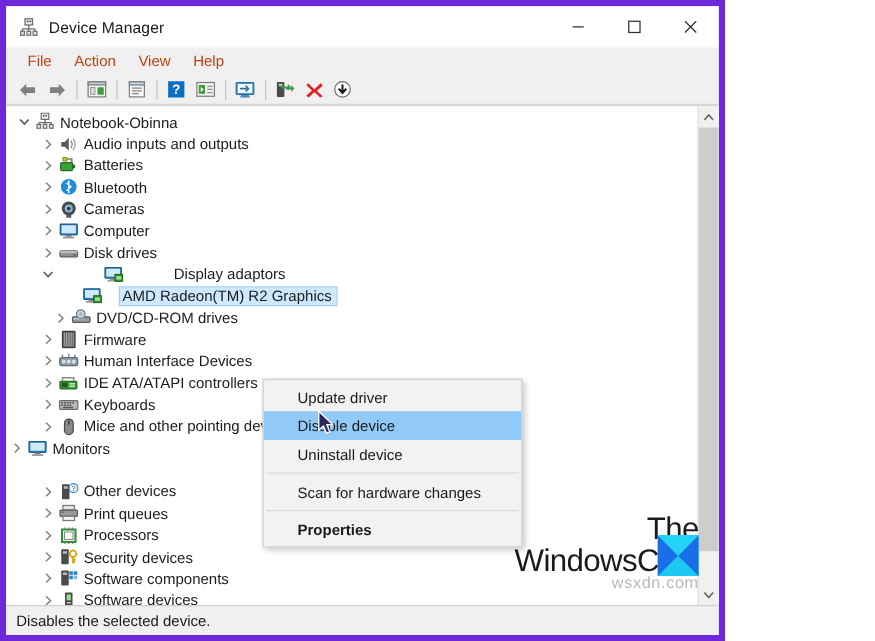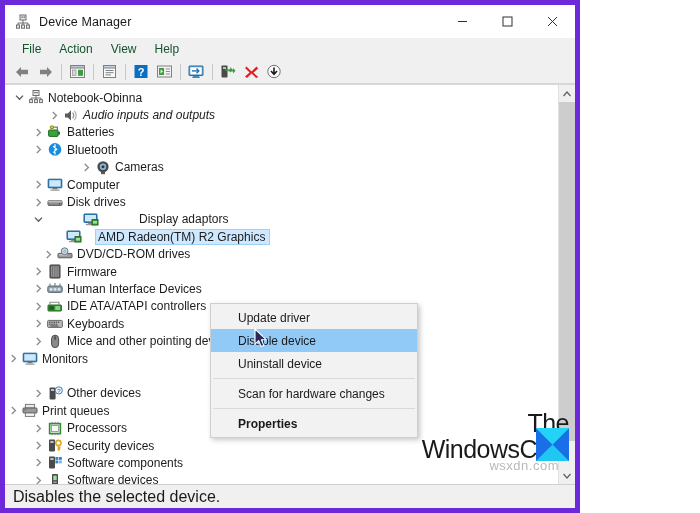--- a/index.html
+++ b/index.html
@@ -55,21 +55,21 @@
     height: 22px;
     background: #f0f0f0;
     display: flex;
     align-items: center;
     padding-left: 8px;
     flex: none;
     border-bottom: 1px solid #f0f0f0;
   }
   .menuitem {
     font-size: 12px;
-    color: #14532d;
+    color: #c2410c;
     padding: 2px 9px;
   }
 
   
   .toolbar {
     height: 24px;
     background: #f0f0f0;
     display: flex;
     align-items: center;
     padding-left: 6px;
@@ -157,21 +157,21 @@
   }
 
   
   .statusbar {
     height: 24px;
     background: #f0f0f0;
     border-top: 1px solid #d0d0d0;
     display: flex;
     align-items: center;
     padding-left: 8px;
-    font-size: 16px;
+    font-size: 12px;
     color: #1a1a1a;
     flex: none;
   }
 
   
   .ctxmenu {
     position: absolute;
     left: 205px; top: 218px;
     width: 208px;
     background: #f2f2f2;
@@ -200,21 +200,21 @@
   .cursor {
     position: absolute;
     left: 249px; top: 243px;
     z-index: 80;
     pointer-events: none;
   }
 
   
   .watermark {
     position: absolute;
-    right: 6px; bottom: 22px;
+    right: 16px; bottom: 22px;
     text-align: right;
     z-index: 40;
     pointer-events: none;
   }
   .wm-line1 {
     font-size: 25px;
     color: #1a1a1a;
     line-height: 26px;
     letter-spacing: -0.5px;
   }
@@ -377,21 +377,21 @@
               <rect x="6.4" y="2" width="1.2" height="1.2" fill="#3a3a3a"></rect>
               <rect x="8.4" y="2" width="1.2" height="1.2" fill="#3a3a3a"></rect>
               <path d="M8 5.5 L8 8 M3 8 L13 8 M3 8 L3 9.6 M8 8 L8 9.6 M13 8 L13 9.6" stroke="#6e6e6e" fill="none"></path>
               <rect x="1.6" y="9.6" width="2.8" height="3" fill="#eee" stroke="#6e6e6e"></rect>
               <rect x="6.6" y="9.6" width="2.8" height="3" fill="#eee" stroke="#6e6e6e"></rect>
               <rect x="11.6" y="9.6" width="2.8" height="3" fill="#eee" stroke="#6e6e6e"></rect>
             </svg>
           </span>
           <span class="lbl">Notebook-Obinna</span>
         </div>
-        <div class="row" style="padding-left: 41px; font-style: italic;">
+        <div class="row" style="padding-left: 25px;">
           <span class="chev">
             <svg width="9" height="9" viewBox="0 0 9 9">
               <path d="M2.8 1 L6.4 4.5 L2.8 8" fill="none" stroke="#8a8a8a" stroke-width="1.3"></path>
             </svg>
           </span>
           <span class="ticon">
             <svg width="16" height="15" viewBox="0 0 16 15">
               <path d="M2 5.5 L4.8 5.5 L8 2.2 L8 12.6 L4.8 9.4 L2 9.4 Z" fill="#5a5a5a"></path>
               <path d="M9.6 4.6 A4.6 4.6 0 0 1 9.6 10.4" fill="none" stroke="#8a8a8a" stroke-width="1.1"></path>
               <path d="M11.4 2.9 A7 7 0 0 1 11.4 12.1" fill="none" stroke="#a8a8a8" stroke-width="1.1"></path>
@@ -422,21 +422,21 @@
             </svg>
           </span>
           <span class="ticon">
             <svg width="16" height="15" viewBox="0 0 16 15">
               <circle cx="8" cy="7.4" r="6.3" fill="#1a8ce0"></circle>
               <path d="M6.2 4.3 L9.8 7.4 L6.2 10.6 M8 2.3 L8 12.5 M6.2 10.6 L9.8 7.4 L6.2 4.3" fill="none" stroke="#fff" stroke-width="1.2" stroke-linejoin="round"></path>
             </svg>
           </span>
           <span class="lbl">Bluetooth</span>
         </div>
-        <div class="row" style="padding-left: 25px; margin-left: 48px;">
+        <div class="row" style="padding-left: 25px;">
           <span class="chev">
             <svg width="9" height="9" viewBox="0 0 9 9">
               <path d="M2.8 1 L6.4 4.5 L2.8 8" fill="none" stroke="#8a8a8a" stroke-width="1.3"></path>
             </svg>
           </span>
           <span class="ticon">
             <svg width="16" height="15" viewBox="0 0 16 15">
               <circle cx="8" cy="6.8" r="5.6" fill="#4a4a4a"></circle>
               <circle cx="8" cy="6.8" r="3.2" fill="#8ab8d8"></circle>
               <circle cx="8" cy="6.8" r="1.5" fill="#2a3a4a"></circle>
@@ -655,21 +655,21 @@
           <span class="ticon">
             <svg width="16" height="15" viewBox="0 0 16 15">
               <rect x="2.6" y="1.4" width="6" height="12" rx="0.8" fill="#4a4a4a"></rect>
               <rect x="4" y="3" width="3.2" height="2" fill="#bdbdbd"></rect>
               <circle cx="11.8" cy="4.4" r="3.6" fill="#f2f2f2" stroke="#3a7fbf" stroke-width="1"></circle>
               <text x="11.8" y="7" font-size="6" font-family="Liberation Sans, sans-serif" fill="#1a5f9f" text-anchor="middle">?</text>
             </svg>
           </span>
           <span class="lbl">Other devices</span>
         </div>
-        <div class="row" style="">
+        <div class="row" style="padding-left: 25px;">
           <span class="chev">
             <svg width="9" height="9" viewBox="0 0 9 9">
               <path d="M2.8 1 L6.4 4.5 L2.8 8" fill="none" stroke="#8a8a8a" stroke-width="1.3"></path>
             </svg>
           </span>
           <span class="ticon">
             <svg width="16" height="15" viewBox="0 0 16 15">
               <rect x="3.4" y="1.4" width="9.2" height="3.6" fill="#e8e8e8" stroke="#7a7a7a"></rect>
               <rect x="1" y="5" width="14" height="5" rx="0.8" fill="#9a9a9a" stroke="#5a5a5a"></rect>
               <rect x="2.2" y="6.2" width="2" height="1.2" fill="#3a9b35"></rect>

